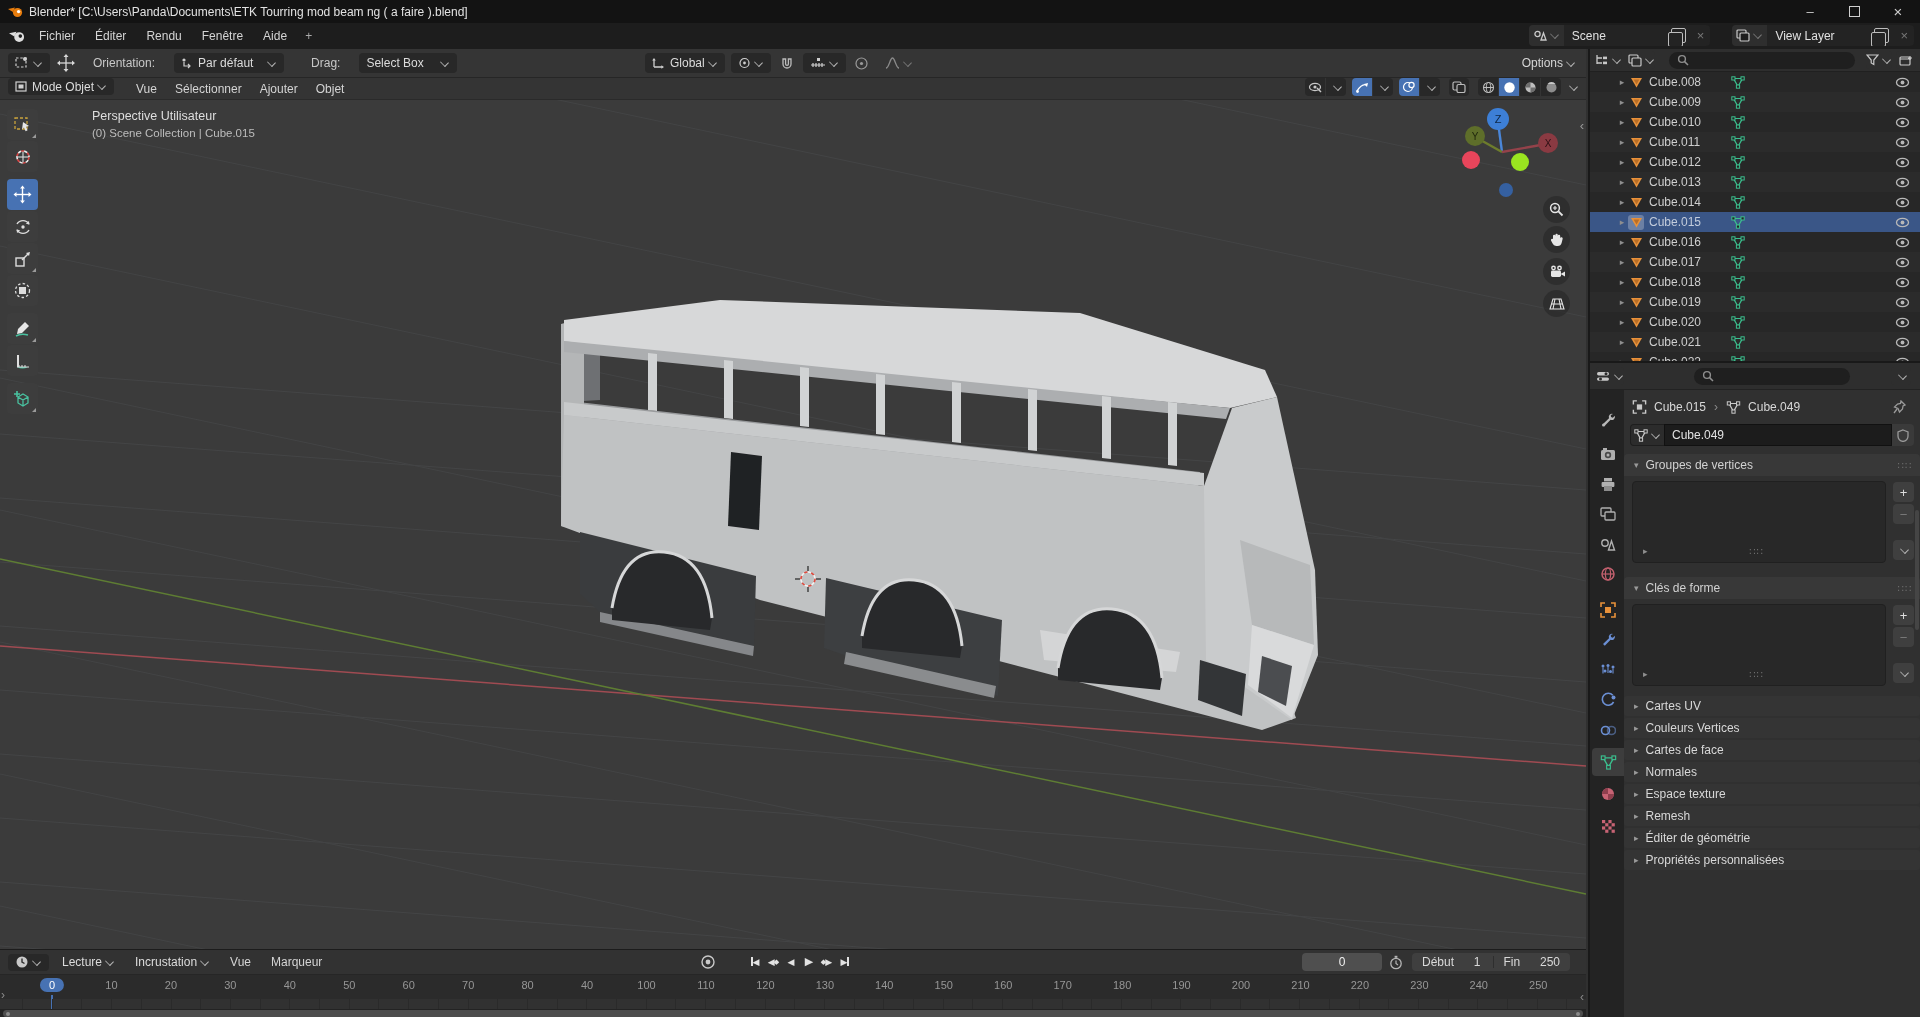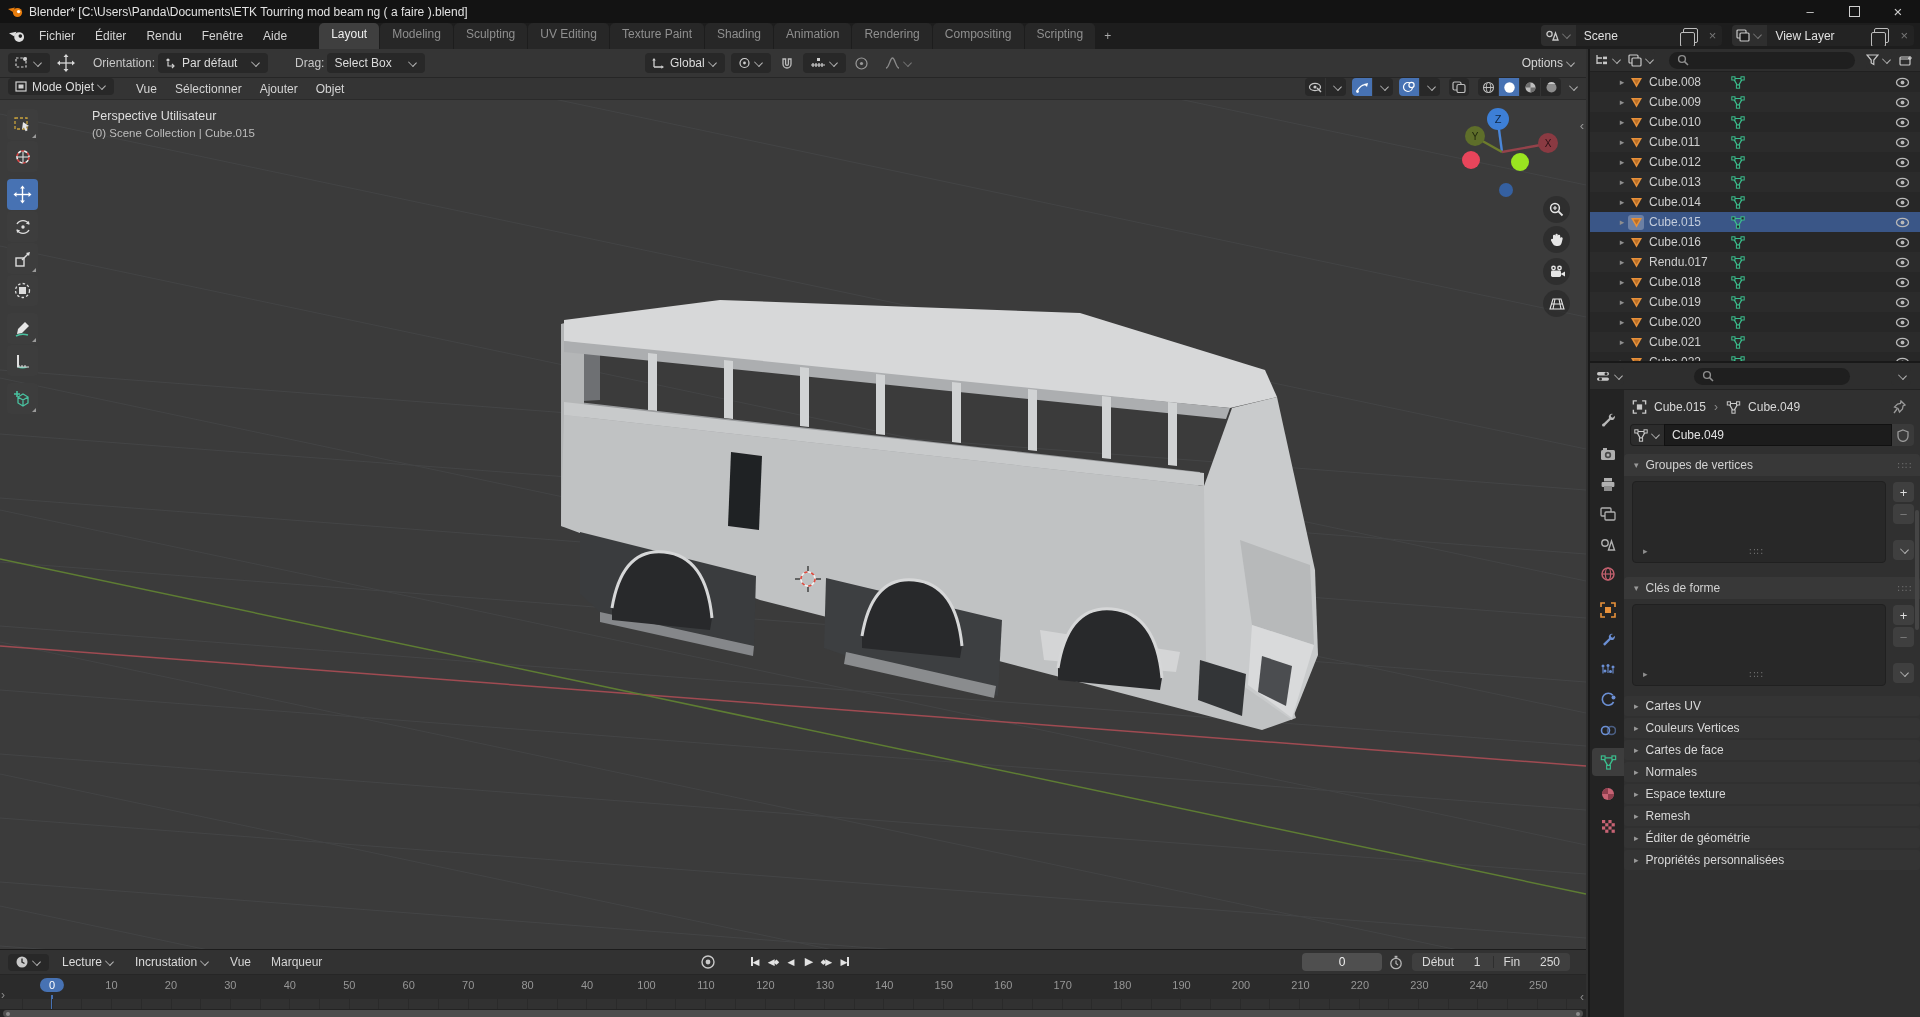--- a/index.html
+++ b/index.html
@@ -17,31 +17,31 @@
   .winbtn{width:44px;height:23px;display:flex;align-items:center;justify-content:center;color:#cfcfcf;font-size:13px;}
   .i-min::before{content:"–";} .i-close::before{content:"×";font-size:15px;}
   .i-max{width:9px;height:9px;border:1px solid #cfcfcf;display:inline-block;}
   
   .topbar{position:absolute;top:23px;left:0;right:0;height:26px;background:#1d1d1d;display:flex;align-items:center;}
   .menu-item{padding:0 10px;height:26px;display:flex;align-items:center;color:#d4d4d4;}
   .tabs{display:flex;margin-left:22px;height:26px;align-items:flex-end;}
   .wstab{padding:4px 12px 5px;margin-right:1px;background:#272727;color:#8f8f8f;border-radius:5px 5px 0 0;height:17px;}
   .wstab.active{background:#3f3f3f;color:#efefef;}
   .wstab-add{padding:4px 8px;color:#aaa;}
-  .topbar-right{position:absolute;right:6px;top:2px;display:flex;gap:10px;justify-content:flex-end;}
+  .topbar-right{position:absolute;right:6px;top:2px;display:flex;gap:22px;justify-content:flex-end;}
   .idchip{display:flex;align-items:center;background:#232323;border-radius:4px;height:21px;overflow:hidden;}
   .idchip .icn{background:#2e2e2e;height:21px;display:flex;align-items:center;padding:0 4px;}
   .idchip .txt{padding:0 8px;color:#e0e0e0;min-width:86px;}
   .idchip .sq{width:13px;height:13px;border:1.4px solid #bdbdbd;border-radius:2px;position:relative;margin:0 5px;}
   .idchip .sq::after{content:"";position:absolute;left:-4px;top:3px;width:13px;height:13px;border:1.4px solid #bdbdbd;border-radius:2px;background:#232323;}
   .idchip .x{color:#777;padding:0 6px;font-size:13px;}
   
   .toolsettings{position:absolute;top:49px;left:0;width:1586px;height:28px;background:#353535;border-bottom:1px solid #262626;display:flex;align-items:center;}
   .chip{display:inline-flex;align-items:center;background:#282828;border-radius:4px;height:20px;padding:0 7px;margin:0 3px;color:#dcdcdc;}
-  .lbl{color:#c8c8c8;margin:0 0;}
+  .lbl{color:#c8c8c8;margin:0 16px;}
   .iconbtn{display:inline-flex;align-items:center;justify-content:center;width:24px;height:20px;border-radius:4px;margin:0 1px;}
   .iconbtn.plain{background:transparent;}
   .ts-center{position:absolute;left:642px;display:flex;align-items:center;}
   .ts-right{position:absolute;right:10px;display:flex;align-items:center;color:#d6d6d6;}
   
   .vpheader{position:absolute;top:78px;left:0;width:1586px;height:21px;background:#343434;display:flex;align-items:flex-start;border-bottom:1px solid #2a2a2a;}
   .vph-right{position:absolute;right:4px;display:flex;align-items:center;}
   .minibtn{display:inline-flex;align-items:center;justify-content:center;height:18px;min-width:20px;background:#282828;margin-left:1px;}
   .minibtn.blue{background:#4772b3;}
   .rnd-l{border-radius:4px 0 0 4px;} .rnd-r{border-radius:0 4px 4px 0;} .rnd{border-radius:4px;}
@@ -162,33 +162,20 @@
         </svg>
     </span>
     <div style="display:flex;">
 
     <span class="menu-item">Fichier</span>
         <span class="menu-item">Éditer</span>
         <span class="menu-item">Rendu</span>
         <span class="menu-item">Fenêtre</span>
         <span class="menu-item">Aide</span>
       </div>
-    <div class="tabs">
-
-    <span class="wstab active">Layout</span>
-        <span class="wstab">Modeling</span>
-        <span class="wstab">Sculpting</span>
-        <span class="wstab">UV Editing</span>
-        <span class="wstab">Texture Paint</span>
-        <span class="wstab">Shading</span>
-        <span class="wstab">Animation</span>
-        <span class="wstab">Rendering</span>
-        <span class="wstab">Compositing</span>
-        <span class="wstab">Scripting</span>
-      </div>
     <span class="wstab-add">+</span>
     <div class="topbar-right">
       <div class="idchip">
         <span class="icn">
           <svg width="14" height="13" viewBox="0 0 14 13">
               <circle cx="4.5" cy="5" r="2.6" fill="none" stroke="#c9c9c9" stroke-width="1.3"></circle>
               <path d="M8,11 L10.5,4 L13,11 Z" fill="none" stroke="#c9c9c9" stroke-width="1.3"></path>
             </svg>
           <span class="chv dim"></span>
         </span>
@@ -845,21 +832,21 @@
           </div>
 
           <div class="row">
             <span class="disc2 disc">▸</span>
             <span class="objic">
               <svg width="13" height="11" viewBox="0 0 13 11">
                 <path d="M1,1 h11 l-5.5,9.4 Z" fill="#e8913a"></path>
                 <path d="M3.6,2.6 h5.8 l-2.9,5 Z" fill="#b96f28"></path>
               </svg>
             </span>
-            <span class="nm">Rendu.017</span>
+            <span class="nm">Cube.017</span>
             <span>
               <svg width="14" height="13" viewBox="0 0 14 13">
                 <path d="M2.5,2.5 h9 l-4.5,8 Z" fill="none" stroke="#3bbf8e" stroke-width="1.2"></path>
                 <rect x="0.8" y="0.8" width="3.2" height="3.2" fill="#262626" stroke="#3bbf8e" stroke-width="1"></rect>
                 <rect x="10" y="0.8" width="3.2" height="3.2" fill="#262626" stroke="#3bbf8e" stroke-width="1"></rect>
                 <rect x="5.4" y="9" width="3.2" height="3.2" fill="#262626" stroke="#3bbf8e" stroke-width="1"></rect>
               </svg>
             </span>
             <span class="eye">
               <svg class="eye-open" width="15" height="11" viewBox="0 0 15 11">

